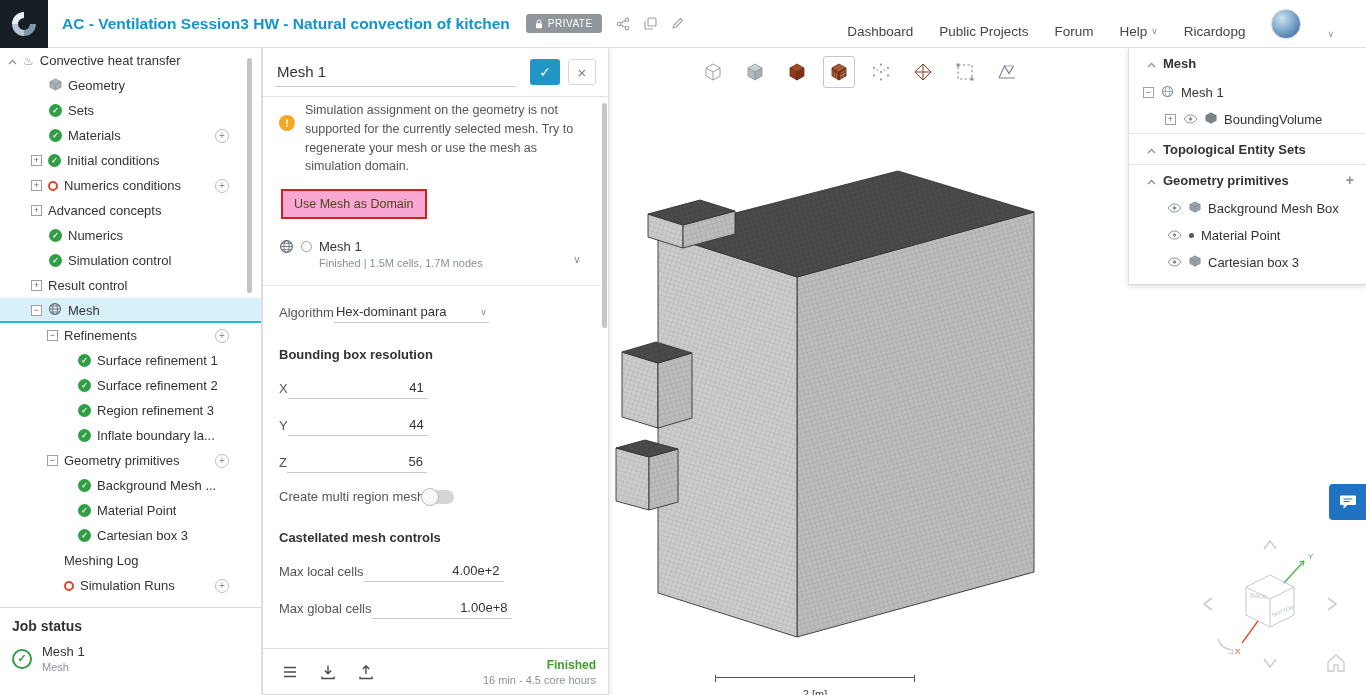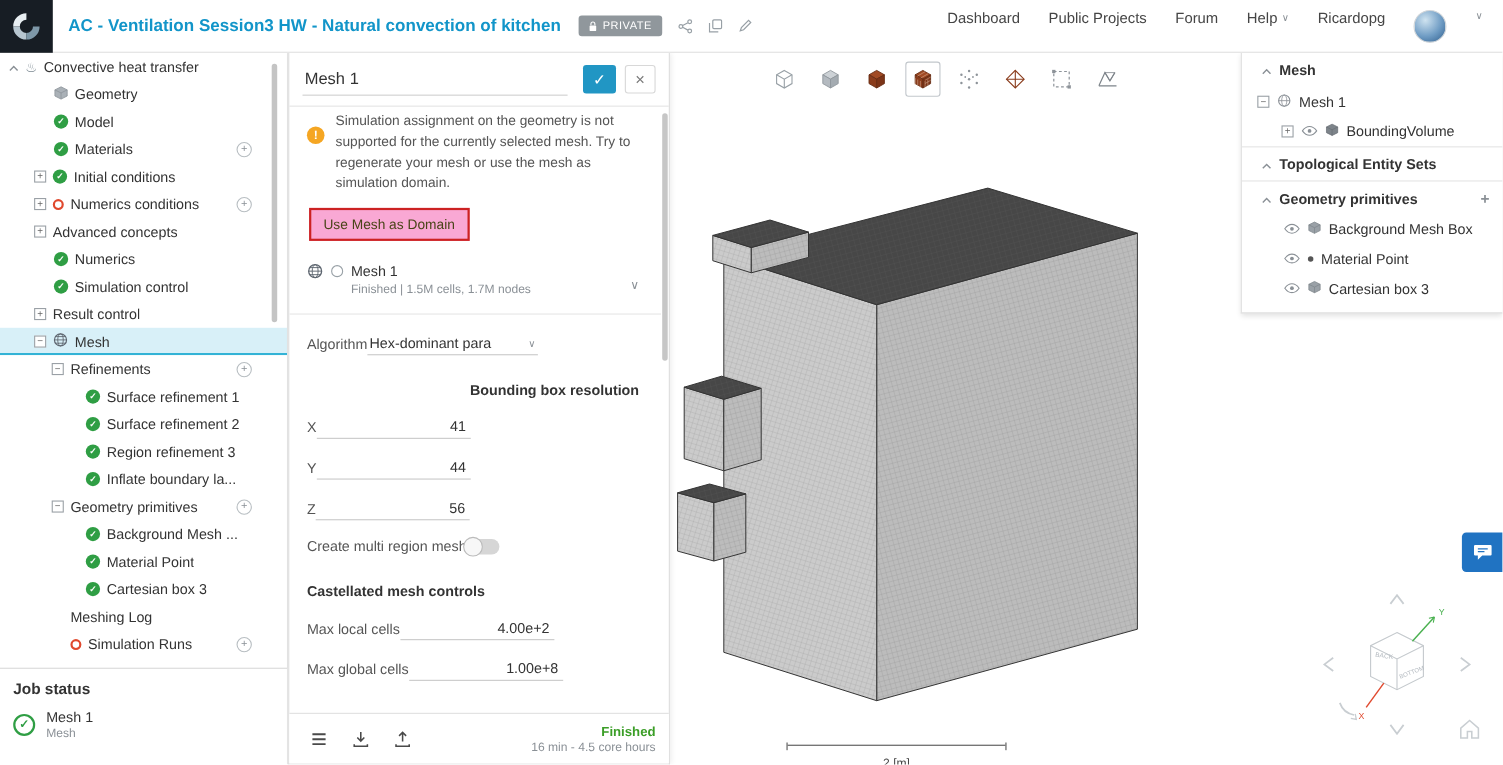--- a/index.html
+++ b/index.html
@@ -7,21 +7,21 @@
   body { font-family:"Liberation Sans", sans-serif; font-size:13px; color:#333; background:#fff; position:relative; }
 
   
   .topbar { position:absolute; top:0; left:0; right:0; height:48px; background:#fff;
             border-bottom:1px solid #e0e0e0; display:flex; align-items:center; z-index:60; }
   .logo { width:48px; height:48px; background:#171d24; display:flex; align-items:center; justify-content:center; cursor:pointer; }
   .proj-title { margin-left:14px; color:#1295c9; font-size:15.5px; font-weight:600; white-space:nowrap; }
   .private-badge { margin-left:16px; background:#90979c; color:#fff; font-size:10px; letter-spacing:.5px;
                    padding:4px 9px; border-radius:3px; display:flex; align-items:center; gap:5px; }
   .tb-icon { margin-left:14px; display:flex; align-items:center; cursor:pointer; }
-  .topnav { margin-left:auto; display:flex; align-items:flex-start; gap:26px; padding-right:18px; color:#454545; font-size:13.5px; }
+  .topnav { margin-left:auto; display:flex; align-items:flex-end; gap:26px; padding-right:32px; color:#454545; font-size:13.5px; }
   .topnav a { cursor:pointer; display:flex; align-items:center; gap:4px; white-space:nowrap; }
   .chev-txt { color:#8a9096; font-size:9px; }
   .avatar { width:30px; height:30px; border-radius:50%;
             background:radial-gradient(circle at 35% 30%, #cfe3f0 0%, #6f9cc4 55%, #2e5d8c 100%);
             border:1px solid #d0d5d9; cursor:pointer; }
 
   
   .leftpanel { position:absolute; top:48px; left:0; width:262px; bottom:0; background:#fff; border-right:1px solid #e3e3e3; z-index:30; }
   .treelist { position:absolute; top:0; left:0; right:0; bottom:88px; overflow:hidden; }
   .trow { height:25px; display:flex; align-items:center; gap:6px; padding-right:8px; cursor:pointer; }
@@ -69,21 +69,21 @@
   .radio { width:11px; height:11px; border:1px solid #98a0a6; border-radius:50%; margin-top:2px; flex:none; }
   .ms-name { font-size:13px; color:#333; }
   .ms-meta { font-size:11px; color:#8a9096; margin-top:3px; }
   .ms-chev { margin-left:auto; color:#8a9096; font-size:11px; margin-top:14px; }
   .divider { border:none; border-top:1px solid #e6e6e6; margin:16px -20px 0 -16px; }
   .frow { display:flex; align-items:center; justify-content:flex-start; margin-top:16px; }
   .frow > label { font-size:13px; color:#555; }
   .numfield { width:140px; text-align:right; border-bottom:1px solid #c9c9c9; padding:2px 4px 3px; color:#333; font-size:13px; }
   .selectbox { width:155px; border-bottom:1px solid #c9c9c9; display:flex; justify-content:space-between; align-items:center;
                color:#333; font-size:13px; padding:2px 2px 3px; cursor:pointer; }
-  .h-bbox { margin:24px 0 0;text-align:right; }
+  .h-bbox { margin:24px 0 0; }
   .h-cast { margin:26px 0 0; }
   .toggle { width:30px; height:14px; background:#d6d6d6; border-radius:7px; position:relative; cursor:pointer; }
   .knob { width:18px; height:18px; background:#f7f7f7; border:1px solid #bbb; border-radius:50%;
           position:absolute; left:-3px; top:-2px; }
   .s-scroll { position:absolute; right:1px; top:55px; width:5px; height:225px; background:#c6c6c6; border-radius:3px; }
   .s-foot { position:absolute; left:0; right:0; bottom:0; height:46px; border-top:1px solid #e0e0e0; background:#fff;
             display:flex; align-items:center; padding:0 12px; gap:8px; }
   .fbtn { width:30px; height:28px; background:none; border:none; display:flex; align-items:center; justify-content:center; cursor:pointer; }
   .foot-status { margin-left:auto; text-align:right; }
   .fin { color:#3b9e27; font-size:12px; font-weight:600; }
@@ -185,21 +185,21 @@
     <div class="trow p49">
       <span><svg width="13" height="13" viewBox="0 0 14 14">
             <path d="M7 1l6 3v6l-6 3-6-3V4z" fill="#aab1b7" stroke="#8d949a" stroke-width="0.8"></path>
             <path d="M1 4l6 3 6-3M7 7v6" stroke="#8d949a" stroke-width="0.8" fill="none"></path>
           </svg></span>
       <span class="lbl">Geometry</span>
     </div>
 
     <div class="trow p49">
       <span class="chk"></span>
-      <span class="lbl">Model</span>
+      <span class="lbl">Sets</span>
     </div>
 
     <div class="trow p49">
       <span class="chk"></span>
       <span class="lbl">Materials</span>
       <span class="addc">+</span>
     </div>
 
     <div class="trow p31">
       <span class="exp">+</span>

